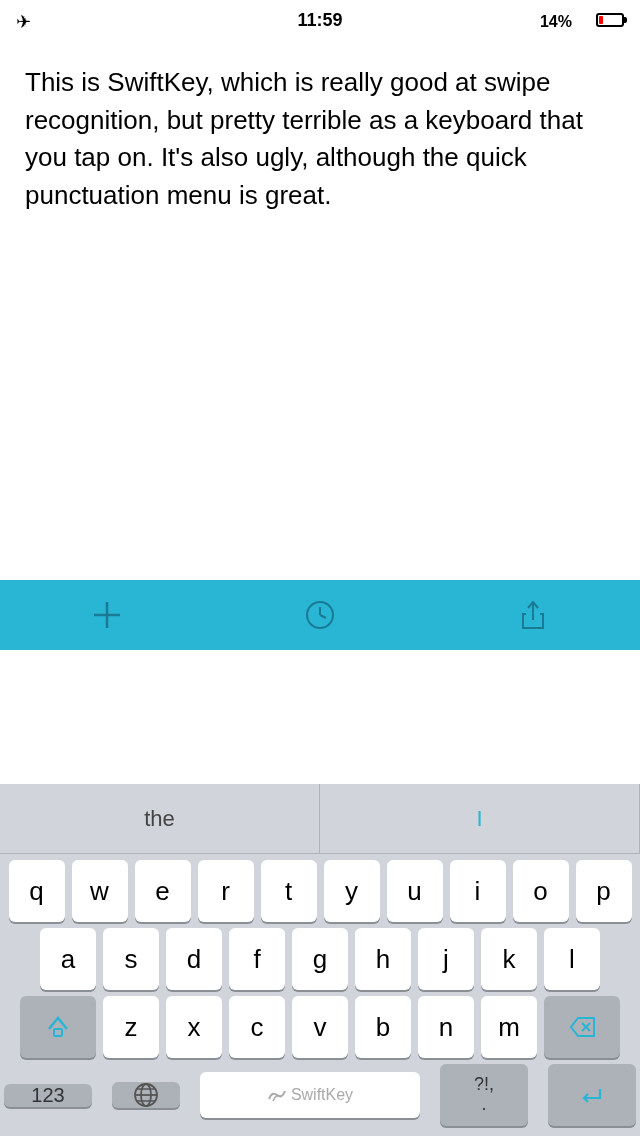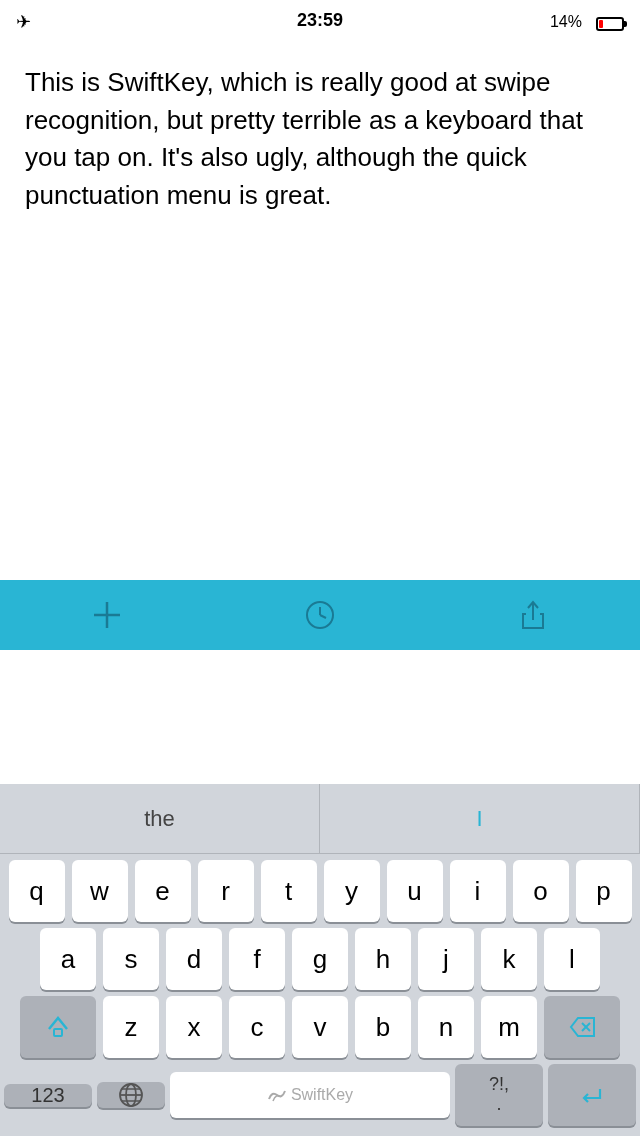--- a/index.html
+++ b/index.html
@@ -40,22 +40,23 @@
       font-weight: 600;
       color: #000;
       position: absolute;
       left: 50%;
       transform: translateX(-50%);
       top: 10px;
     }
 
     .status-right {
       display: flex;
-      align-items: flex-end;
-      gap: 14px;
+      align-items: flex-start;
+      gap: 24px;
+      font-weight: bold;
     }
 
     .battery-text {
       font-size: 16px;
       color: #000;
     }
 
     .battery-icon {
       width: 28px;
       height: 14px;
@@ -214,21 +215,21 @@
       color: #29b5d4 !important;
       font-size: 22px !important;
     }
     .key-delete {
       font-size: 20px !important;
     }
 
     
     .row4 {
       padding: 6px 4px 8px 4px;
-      gap: 5px;
+      gap: 20px;
     }
 
     .key-123 {
       width: 88px !important;
       background: #adb1b8 !important;
       font-size: 20px !important;
       color: #333 !important;
     }
 
     .key-globe {
@@ -267,21 +268,21 @@
       color: #29b5d4 !important;
     }
   </style>
 </head>
 <body>
 
 <div id="status-bar">
   <div class="status-left">
     <span class="airplane-icon">✈</span>
   </div>
-  <div class="status-time">23:59</div>
+  <div class="status-time">11:59</div>
   <div class="status-right">
     <span class="battery-text">14%</span>
     <div class="battery-icon">
       <div class="battery-fill"></div>
     </div>
   </div>
 </div>
 
 <div id="text-area">
   <span>This is SwiftKey, which is really good at swipe recognition, but pretty terrible as a keyboard that you tap on. It's also ugly, although the quick punctuation menu is great.</span>

